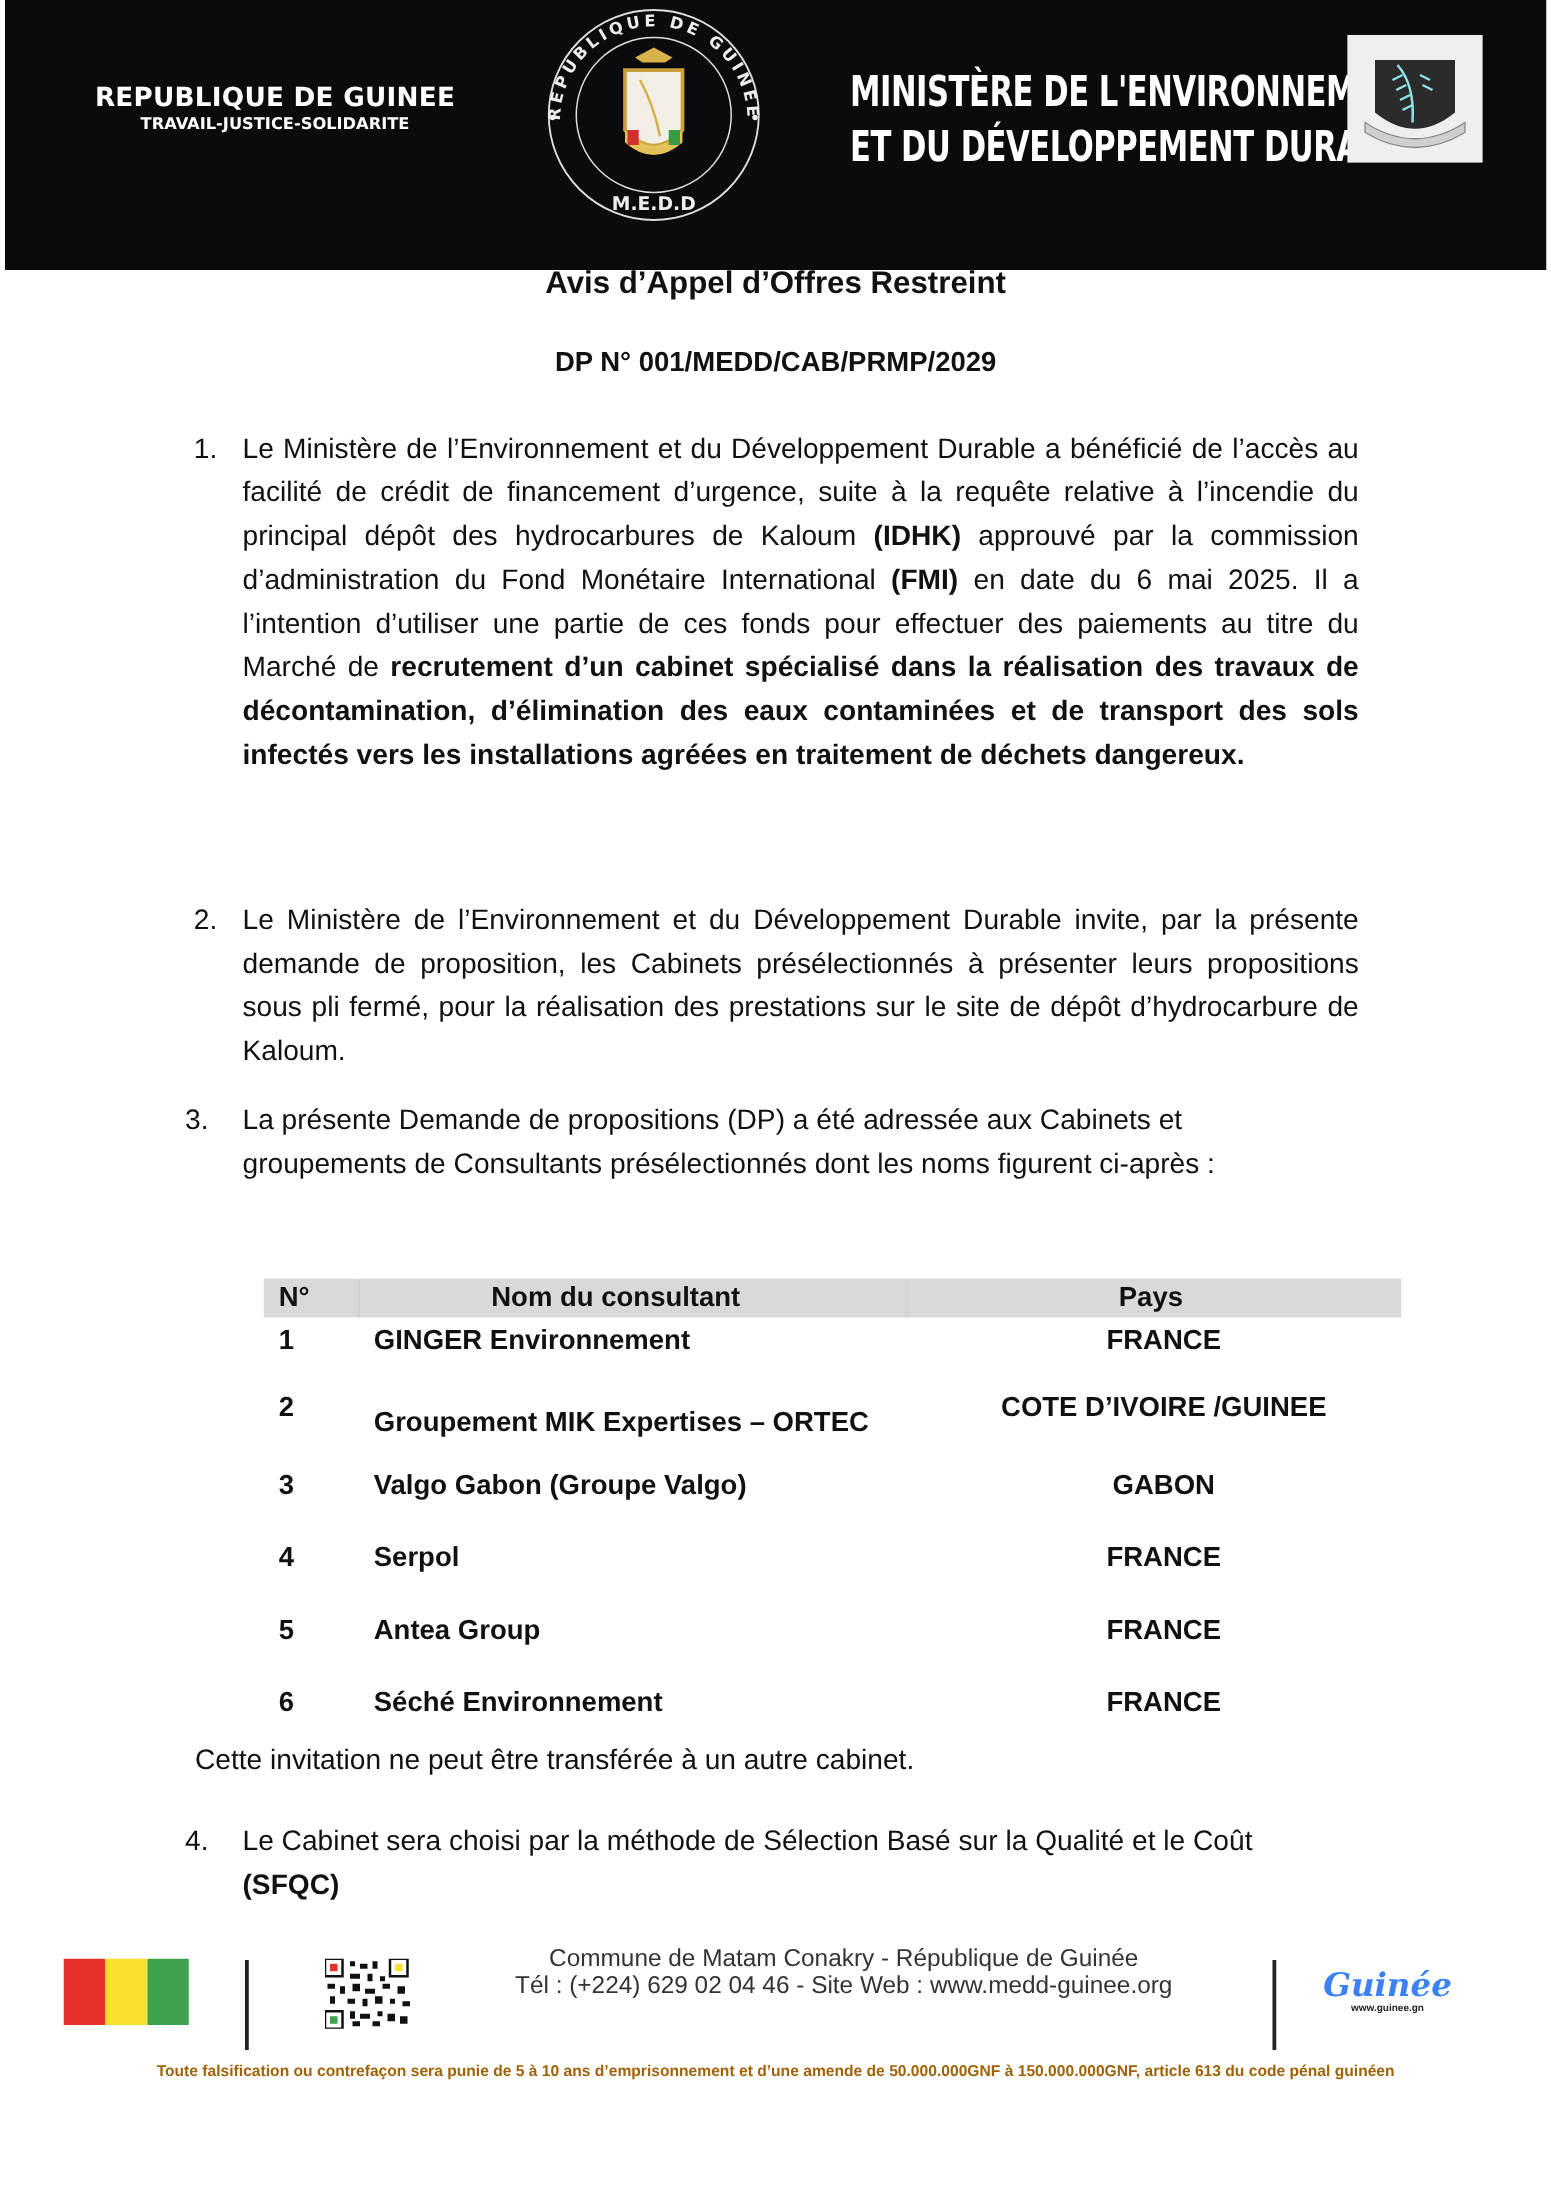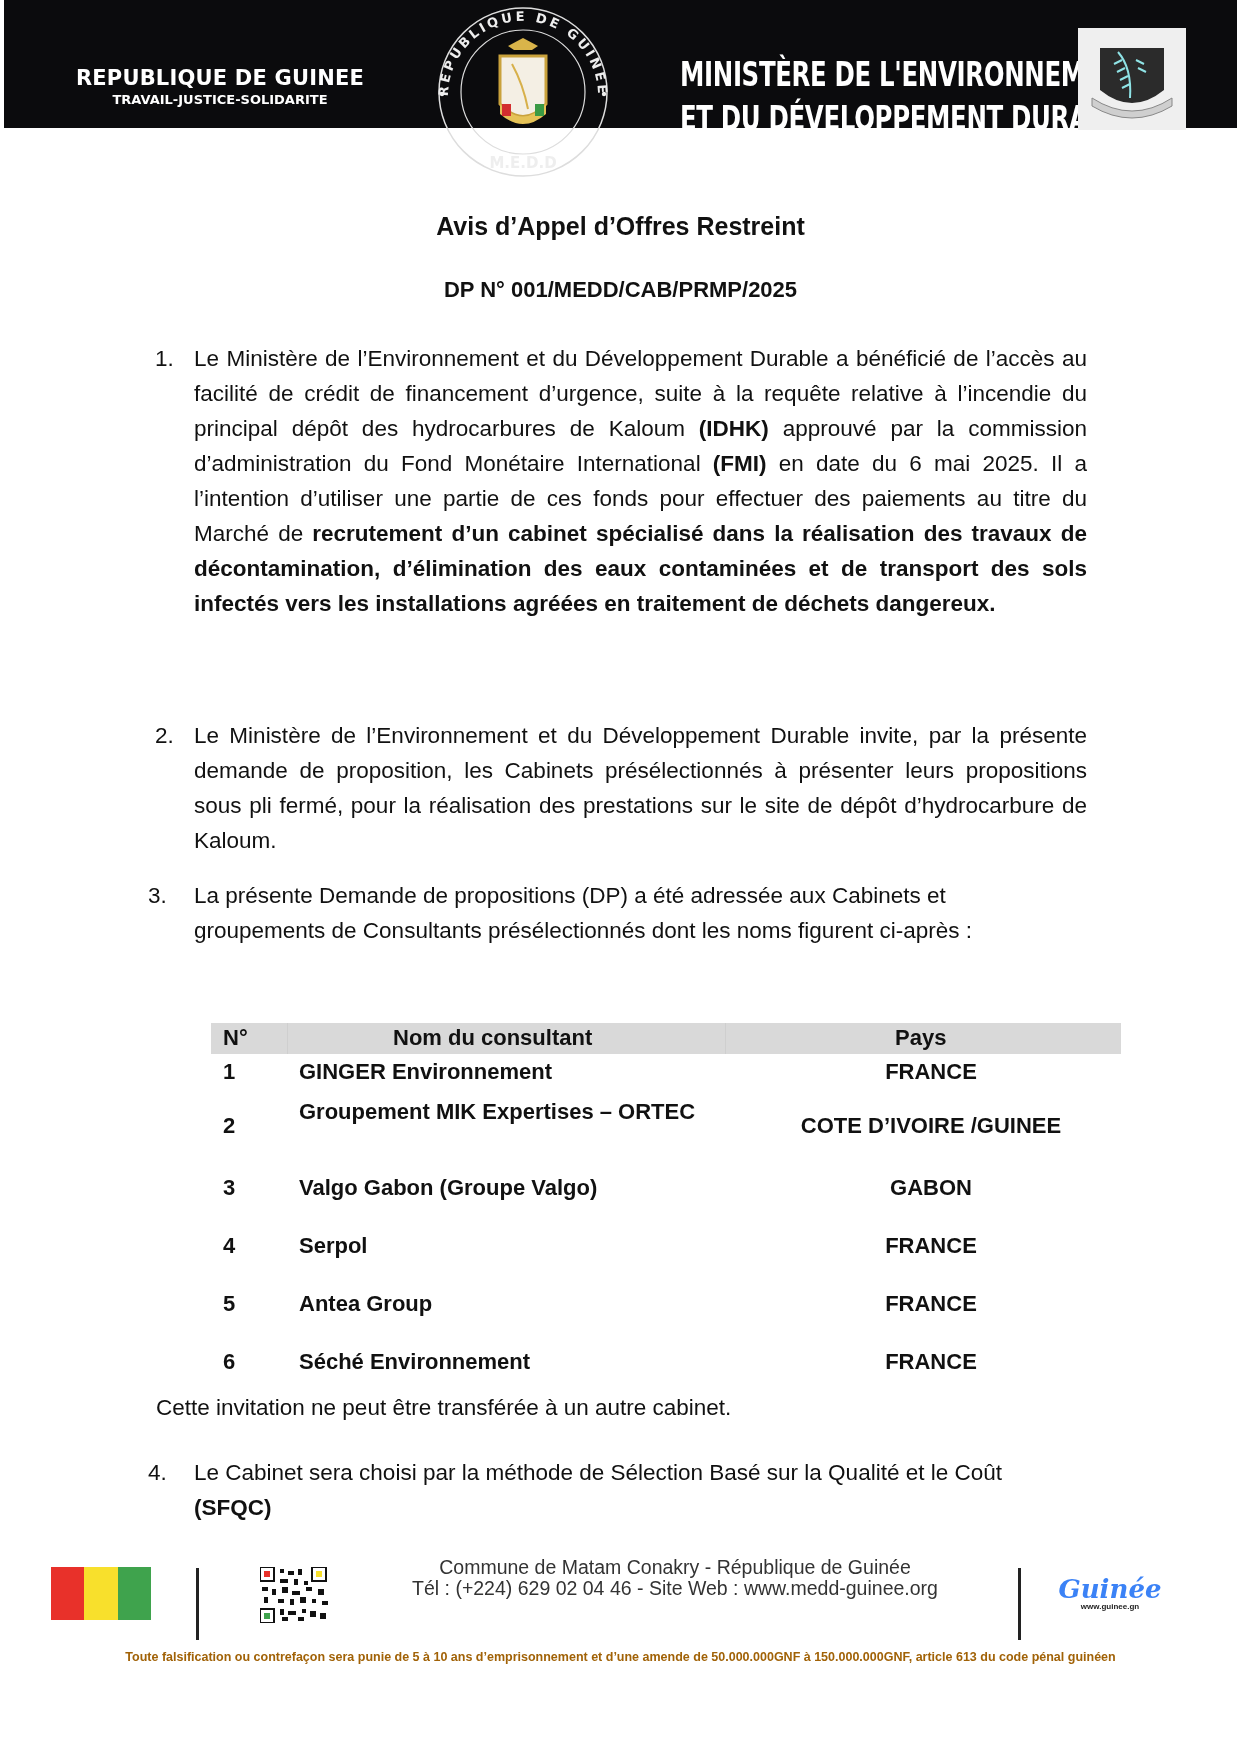--- a/index.html
+++ b/index.html
@@ -1,20 +1,20 @@
 <!DOCTYPE html>
 <html><head>
 <meta charset="utf-8">
 <style>
   * { box-sizing: border-box; margin: 0; padding: 0; }
   html, body { width: 1241px; height: 1755px; background: #ffffff; overflow: hidden; }
   body { position: relative; font-family: "Liberation Sans", sans-serif; color: #111; }
 
   
-  .header { position: absolute; left: 4px; top: 0; width: 1233px; height: 128px; background: #0b0b0d; text-decoration: underline; }
+  .header { position: absolute; left: 4px; top: 0; width: 1233px; height: 216px; background: #0b0b0d; text-decoration: underline; }
   .hdr-left { position: absolute; left: 66px; top: 66px; width: 300px; text-align: center; color: #fff; }
   .hdr-left .t1 { font-family: "DejaVu Sans", sans-serif; font-weight: bold; font-size: 21px; letter-spacing: 0.2px; }
   .hdr-left .t2 { font-family: "DejaVu Sans", sans-serif; font-weight: bold; font-size: 13px; margin-top: 2px; text-align: center; }
   .seal { position: absolute; left: 424px; top: 4px; width: 190px; height: 176px; }
   .hdr-right { position: absolute; left: 676px; top: 52px; color: #fff; font-family: "DejaVu Sans", sans-serif; font-weight: bold; font-size: 34px; line-height: 44px; transform: scaleX(0.72); transform-origin: left top; letter-spacing: -0.5px; white-space: nowrap; }
   .emblem { position: absolute; left: 1074px; top: 28px; width: 108px; height: 102px; background: #f2f2f2; }
 
   
   .title { position: absolute; left: 0; width: 1241px; text-align: center; font-weight: bold; }
   .title1 { top: 212px; font-size: 25px; }
@@ -84,21 +84,21 @@
   <svg class="emblem" viewBox="0 0 108 102">
     <rect width="108" height="102" fill="#efefef"></rect>
     <path d="M22 20 L86 20 L86 62 Q54 88 22 62 Z" fill="#2b2b2b"></path>
     <path d="M40 24 Q54 40 52 70" stroke="#8fe3e6" stroke-width="2" fill="none"></path>
     <path d="M44 32 l-8 4 M47 40 l-8 4 M50 48 l-8 4 M52 56 l-8 4 M58 32 l8 4 M60 40 l8 4" stroke="#8fe3e6" stroke-width="2"></path>
     <path d="M14 70 Q54 96 94 70 L94 78 Q54 102 14 78 Z" fill="#cfcfcf" stroke="#888"></path>
   </svg>
 </div>
 
 <div class="title title1">Avis d’Appel d’Offres Restreint</div>
-<div class="title title2">DP N° 001/MEDD/CAB/PRMP/2025</div>
+<div class="title title2">DP N° 001/MEDD/CAB/PRMP/2029</div>
 
 <div class="num" style="left:155px; top:341px;">1.</div>
 <div class="para" style="top:341px;">
   <span>Le Ministère de l’Environnement et du Développement Durable a bénéficié de l’accès au facilité de crédit de financement d’urgence, suite à la requête relative à l’incendie du principal dépôt des hydrocarbures de Kaloum </span><b>(IDHK)</b><span> approuvé par la commission d’administration du Fond Monétaire International </span><b>(FMI)</b><span> en date du 6 mai 2025. Il a l’intention d’utiliser une partie de ces fonds pour effectuer des paiements au titre du Marché de </span><b>recrutement d’un cabinet spécialisé dans la réalisation des travaux de décontamination, d’élimination des eaux contaminées et de transport des sols infectés vers les installations agréées en traitement de déchets dangereux.</b>
 </div>
 
 <div class="num" style="left:155px; top:718px;">2.</div>
 <div class="para" style="top:718px;"> Le Ministère de l’Environnement et du Développement Durable invite, par la présente demande de proposition, les Cabinets présélectionnés à présenter leurs propositions sous pli fermé, pour la réalisation des prestations sur le site de dépôt d’hydrocarbure de Kaloum.</div>
 
 <div class="num" style="left:148px; top:878px;">3.</div>
@@ -113,21 +113,21 @@
     <span class="c" style="left:684px;">Pays</span>
   </div>
 
   <div class="row" style="top:36px;">
     <span class="n">1</span>
     <span class="name">GINGER Environnement</span>
     <span class="country">FRANCE</span>
   </div>
   <div class="row" style="top:73px;">
     <span class="n" style="top:17px;">2</span>
-    <span class="name" style="width:410px; text-align:justify; text-align-last:left; line-height:31px;">Groupement MIK Expertises – ORTEC</span>
+    <span class="name" style="width:410px; text-align:justify; text-align-last:left; line-height:31px;margin-top:26px;">Groupement MIK Expertises – ORTEC</span>
     <span class="country" style="top:17px;">COTE D’IVOIRE /GUINEE</span>
   </div>
   <div class="row" style="top:152px;">
     <span class="n">3</span>
     <span class="name">Valgo Gabon (Groupe Valgo)</span>
     <span class="country">GABON</span>
   </div>
   <div class="row" style="top:210px;">
     <span class="n">4</span>
     <span class="name">Serpol</span>

